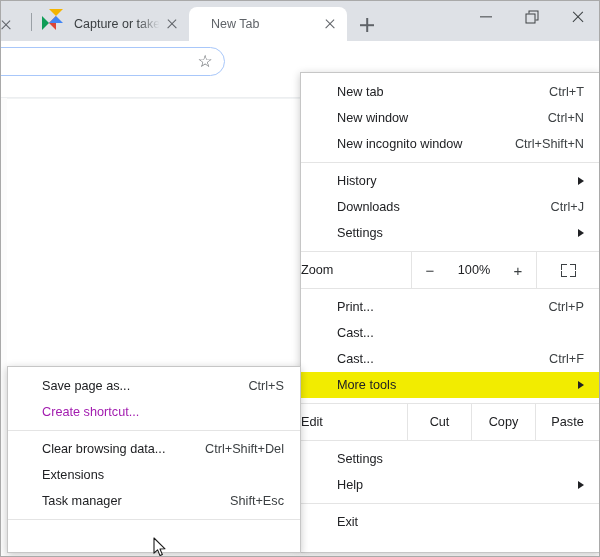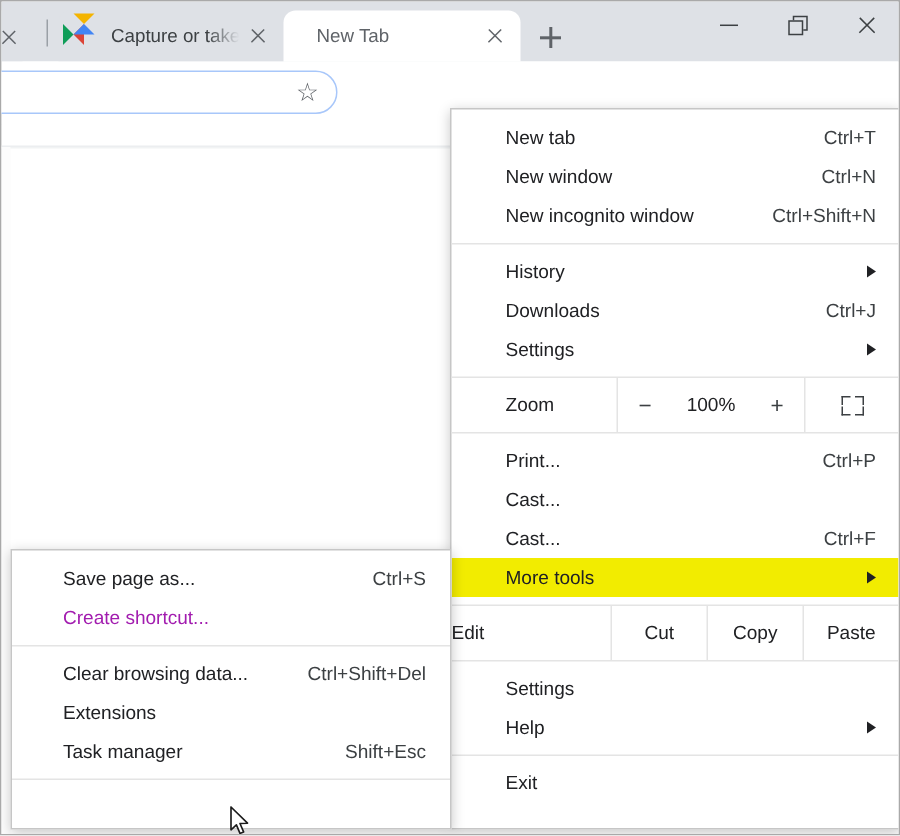--- a/index.html
+++ b/index.html
@@ -363,21 +363,20 @@
   #zoom-row .zoom-cell {
     display: flex;
     align-items: center;
     justify-content: center;
     height: 100%;
     box-sizing: border-box;
   }
   #zoom-label-cell {
     width: 110px;
     justify-content: flex-start !important;
-    padding-left: 36px;
     font-size: 12.7px;
     color: #202124;
     text-align: center;
   }
   #zoom-controls-cell {
     flex: 1 1 auto;
     border-left: 1px solid #e4e4e4;
     border-right: 1px solid #e4e4e4;
     gap: 18px;
   }

